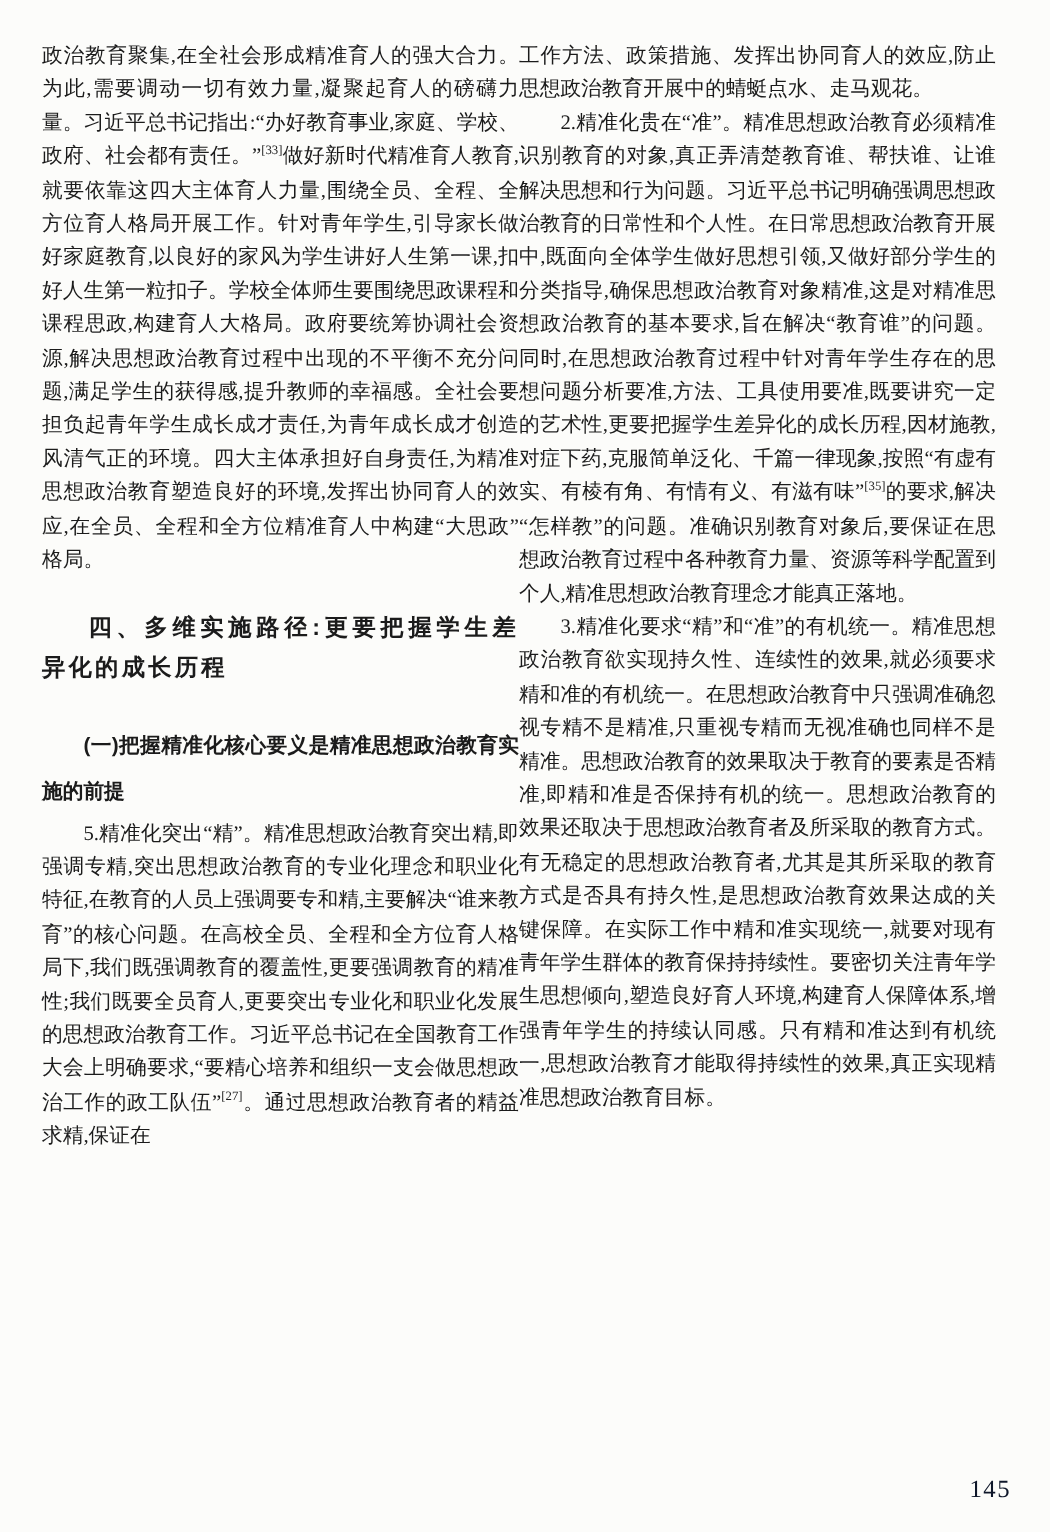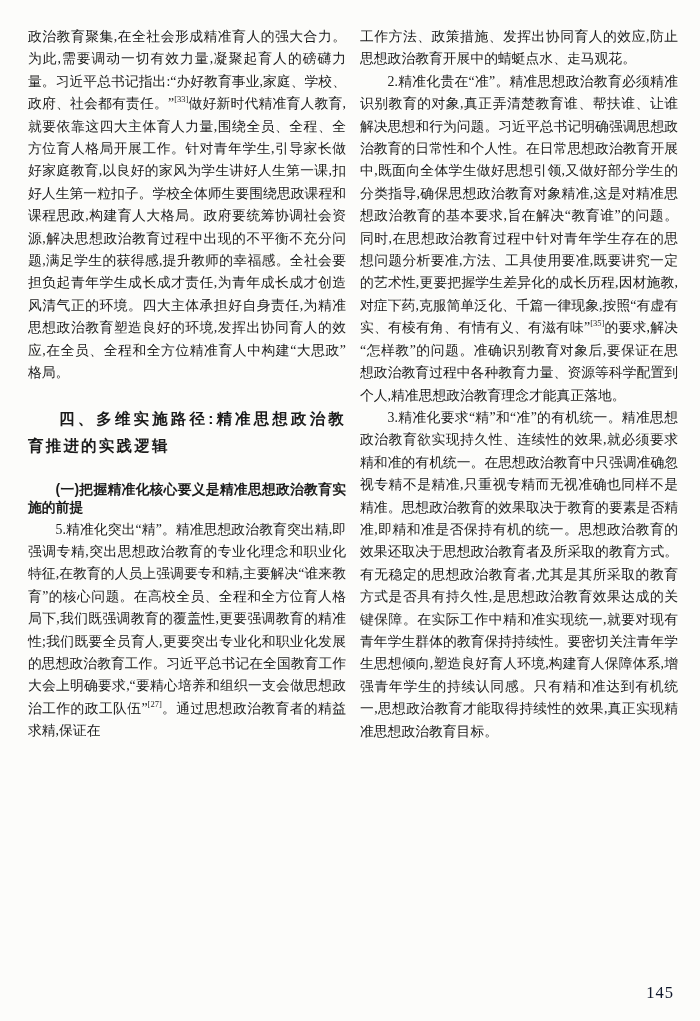--- a/index.html
+++ b/index.html
@@ -11,21 +11,21 @@
   .page {
     position: relative;
     width: 700px; height: 1021px;
     background: #fcfcfa;
     color: #1b1b1b;
     overflow: hidden;
     box-sizing: border-box;
   }
   .columns {
     display: flex;
-    gap: 14px;
+    gap: 0;
     padding: 26px 22px 0 28px;
   }
   .col { width: 318px; }
   p.body {
     margin: 0;
     font-size: 13.8px;
     line-height: 22.4px;
     text-align: justify;
     text-justify: inter-ideograph;
   }
@@ -44,21 +44,21 @@
     line-height: 27px;
     letter-spacing: 2.2px;
     text-indent: 2em;
     text-align: justify;
   }
   .subheading {
     margin: 2px 0 2px 0;
     font-family: "Liberation Sans", "DejaVu Sans", sans-serif;
     font-weight: bold;
     font-size: 13.8px;
-    line-height: 18px;
+    line-height: 31px;
     text-indent: 2em;
     text-align: justify;
   }
   .sub2 { margin-top: 5px; }
   .page-number {
     position: absolute;
     right: 26px;
     top: 983px;
     font-size: 16.5px;
     letter-spacing: 1px;
@@ -67,21 +67,21 @@
 </style>
 </head>
 <body>
 
 <div class="page">
   <div class="columns">
 
     <div class="col">
       <p class="body"><span>政治教育聚集,在全社会形成精准育人的强大合力。为此,需要调动一切有效力量,凝聚起育人的磅礴力量。习近平总书记指出:“办好教育事业,家庭、学校、政府、社会都有责任。”</span><sup class="fnref">[33]</sup><span>做好新时代精准育人教育,就要依靠这四大主体育人力量,围绕全员、全程、全方位育人格局开展工作。针对青年学生,引导家长做好家庭教育,以良好的家风为学生讲好人生第一课,扣好人生第一粒扣子。学校全体师生要围绕思政课程和课程思政,构建育人大格局。政府要统筹协调社会资源,解决思想政治教育过程中出现的不平衡不充分问题,满足学生的获得感,提升教师的幸福感。全社会要担负起青年学生成长成才责任,为青年成长成才创造风清气正的环境。四大主体承担好自身责任,为精准思想政治教育塑造良好的环境,发挥出协同育人的效应,在全员、全程和全方位精准育人中构建“大思政”格局。</span></p>
 
-      <h2 class="section-heading">四、多维实施路径:精准思想政治教育推进的实践逻辑</h2>
+      <h2 class="section-heading">四、多维实施路径:更要把握学生差异化的成长历程</h2>
 
 
       <h3 class="subheading">(一)把握精准化核心要义是精准思想政治教育实施的前提</h3>
 
       <p class="body ind"><span>5.精准化突出“精”。精准思想政治教育突出精,即强调专精,突出思想政治教育的专业化理念和职业化特征,在教育的人员上强调要专和精,主要解决“谁来教育”的核心问题。在高校全员、全程和全方位育人格局下,我们既强调教育的覆盖性,更要强调教育的精准性;我们既要全员育人,更要突出专业化和职业化发展的思想政治教育工作。习近平总书记在全国教育工作大会上明确要求,“要精心培养和组织一支会做思想政治工作的政工队伍”</span><sup class="fnref">[27]</sup><span>。通过思想政治教育者的精益求精,保证在</span></p>
     </div>
 
     <div class="col">
       <p class="body">工作方法、政策措施、发挥出协同育人的效应,防止思想政治教育开展中的蜻蜓点水、走马观花。</p>
 

